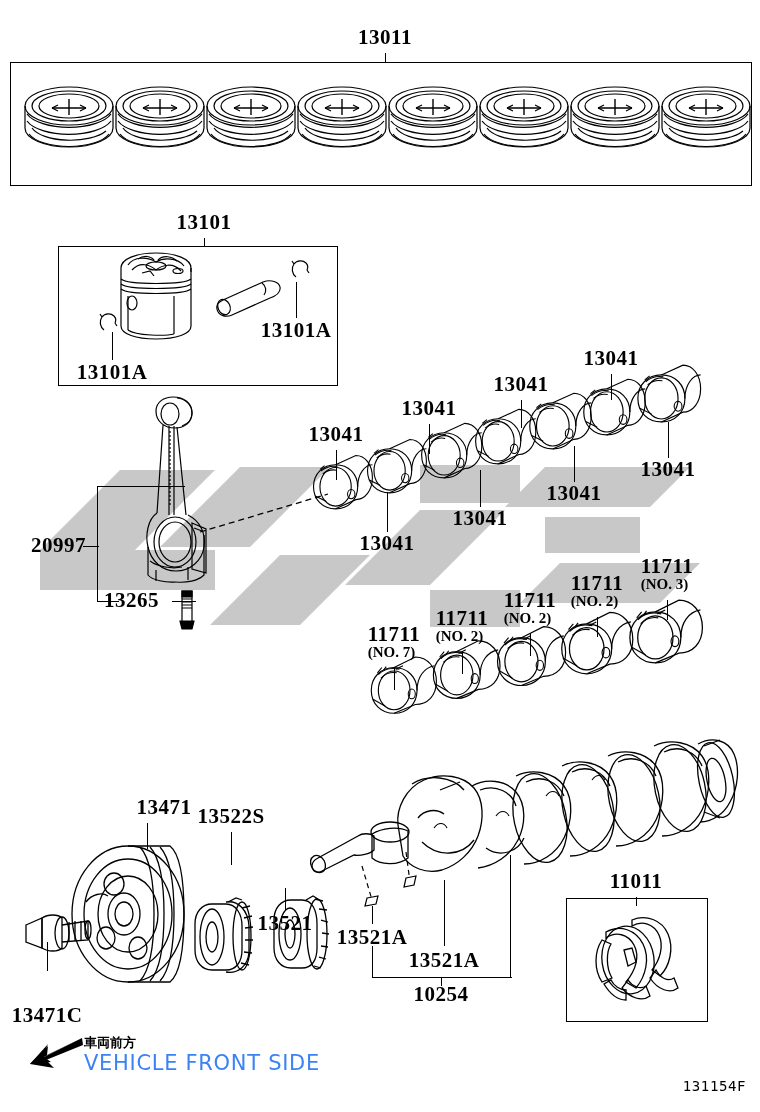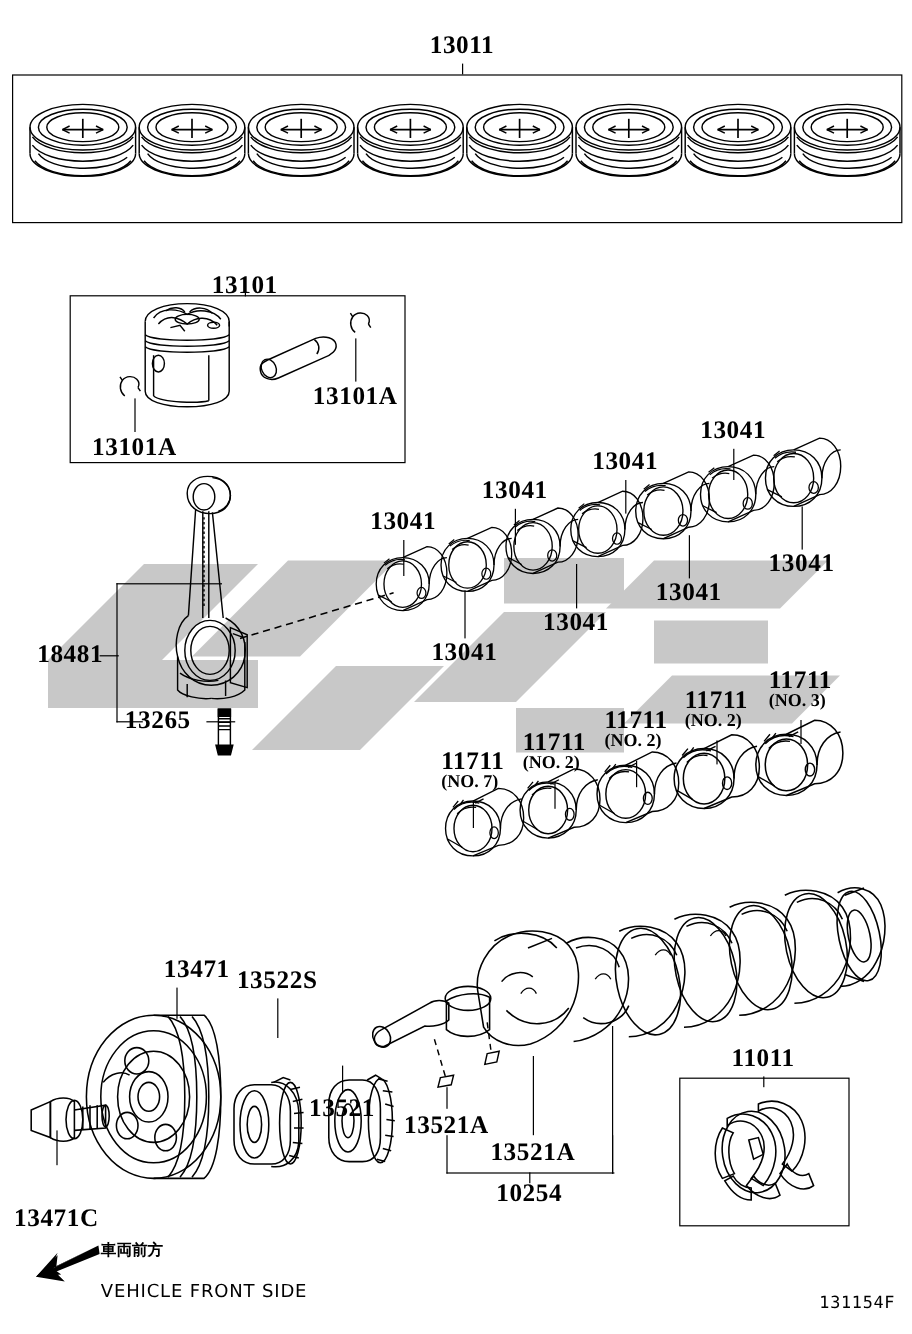--- a/index.html
+++ b/index.html
@@ -72,26 +72,25 @@
   #footer-note .jp {
     font-family: "DejaVu Sans", sans-serif;
     font-size: 13px;
     font-weight: 700;
     color: #000;
     line-height: 1.15;
     white-space: nowrap;
   }
   #footer-note .en {
     font-family: "DejaVu Sans", sans-serif;
-    font-size: 15px;
+    font-size: 21px;
     font-weight: 400;
     letter-spacing: 0.7px;
-    color: #000000;
+    color: #3b82f6;
     white-space: nowrap;
-    margin-top: 16px;
   }
   #diagram-id {
     position: absolute;
     right: 14px; top: 1078px;
     font-family: "DejaVu Sans Mono", monospace;
     font-size: 14px;
     letter-spacing: 0.6px;
     color: #000;
     z-index: 7;
   }
@@ -148,21 +147,21 @@
       <use href="#ringstack" x="91"></use>
       <use href="#ringstack" x="182"></use>
       <use href="#ringstack" x="273"></use>
       <use href="#ringstack" x="364"></use>
       <use href="#ringstack" x="455"></use>
       <use href="#ringstack" x="546"></use>
       <use href="#ringstack" x="637"></use>
     </g>
   </svg>
 
-  <div class="lbl ctr" style="left:204px; top:227px;">13101</div>
+  <div class="lbl ctr" style="left:204px; top:212px;">13101</div>
   <div class="leader v" style="left:204px; top:238px; height:9px;"></div>
   <div class="box" style="left:58px; top:246px; width:278px; height:138px;"></div>
 
   <svg class="artbox" style="left:58px; top:246px;" width="278" height="138" viewBox="0 0 278 138">
     <g fill="none" stroke="#000" stroke-width="1.2">
 
       <path d="M63 22 C63 13 78 7 98 7 C118 7 133 13 133 22 L133 26"></path>
       <path d="M63 22 L63 80 C63 88 78 93 98 93 C118 93 133 88 133 80 L133 22"></path>
 
       <path d="M70 19 C76 10 90 11 98 16 C106 11 120 12 126 20"></path>
@@ -225,21 +224,21 @@
       <path d="M52 196 L62 196 L62 202 L52 202 Z" fill="#000"></path>
       <path d="M52 204 L62 204 M52 207 L62 207 M52 210 L62 210 M52 213 L62 213"></path>
       <path d="M50 226 L64 226 L62 234 L52 234 Z" fill="#000"></path>
     </g>
   </svg>
 
   <div class="leader h" style="left:97px; top:486px; width:88px;"></div>
   <div class="leader v" style="left:97px; top:486px; height:116px;"></div>
   <div class="leader h" style="left:97px; top:601px; width:22px;"></div>
   <div class="leader h" style="left:83px; top:546px; width:16px;"></div>
-  <div class="lbl" style="left:31px; top:535px;">18481</div>
+  <div class="lbl" style="left:31px; top:535px;">20997</div>
 
   <div class="lbl" style="left:104px; top:590px;">13265</div>
   <div class="leader h" style="left:172px; top:601px; width:24px;"></div>
 
   <svg class="artbox" style="left:200px; top:490px;" width="140" height="45" viewBox="0 0 140 45">
     <path d="M0 42 L128 4" fill="none" stroke="#000" stroke-width="1.3" stroke-dasharray="6,4"></path>
   </svg>
 
   <svg class="artbox" style="left:300px; top:365px;" width="420" height="150" viewBox="0 0 420 150">
     <defs>

